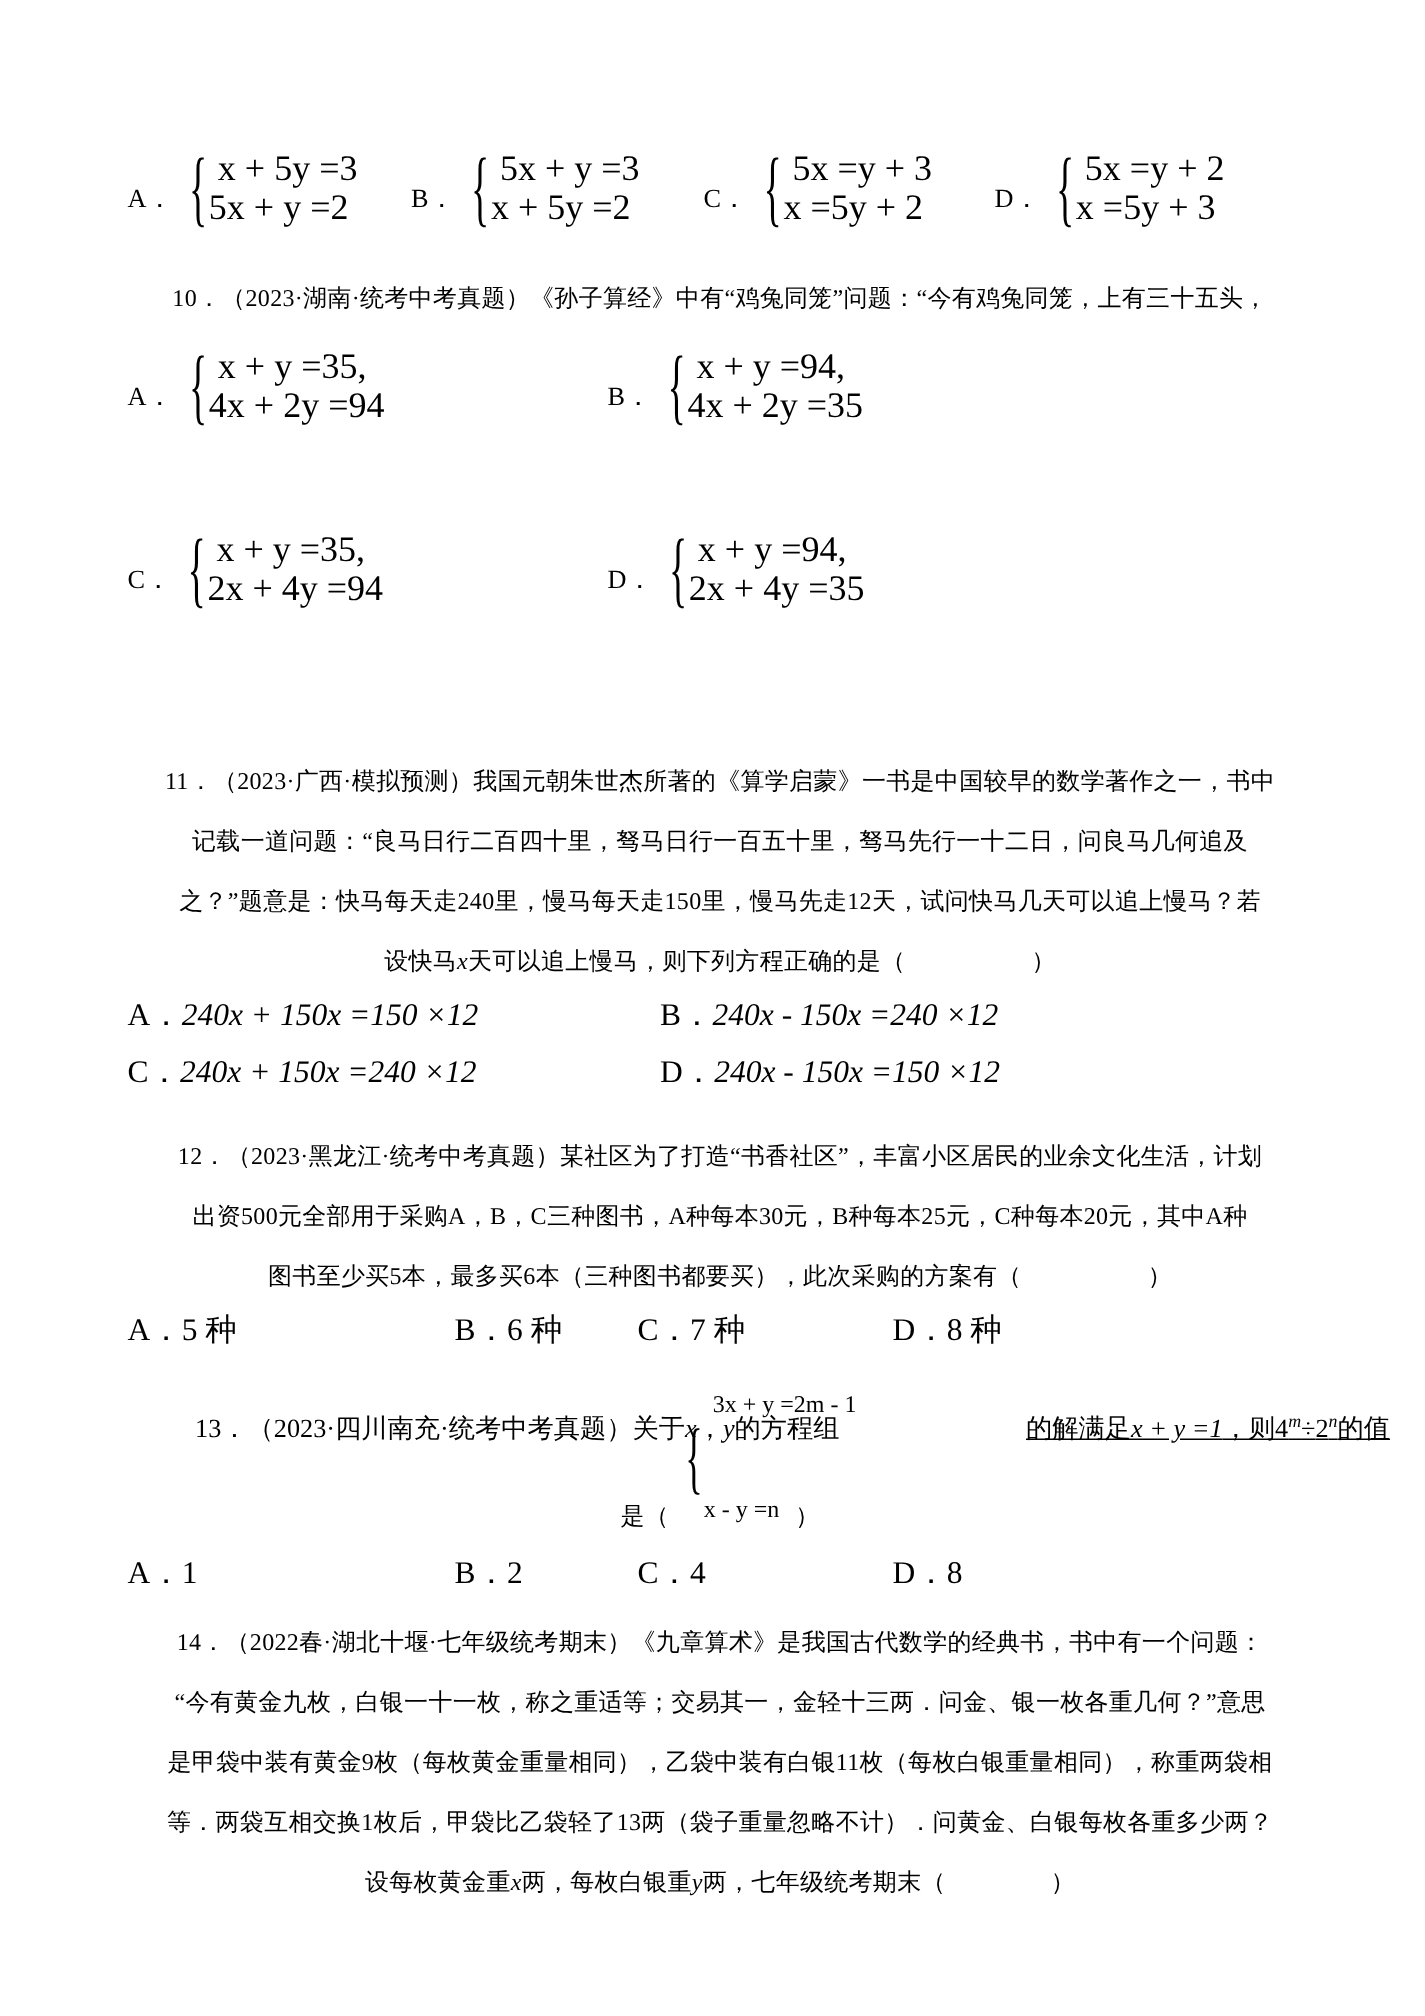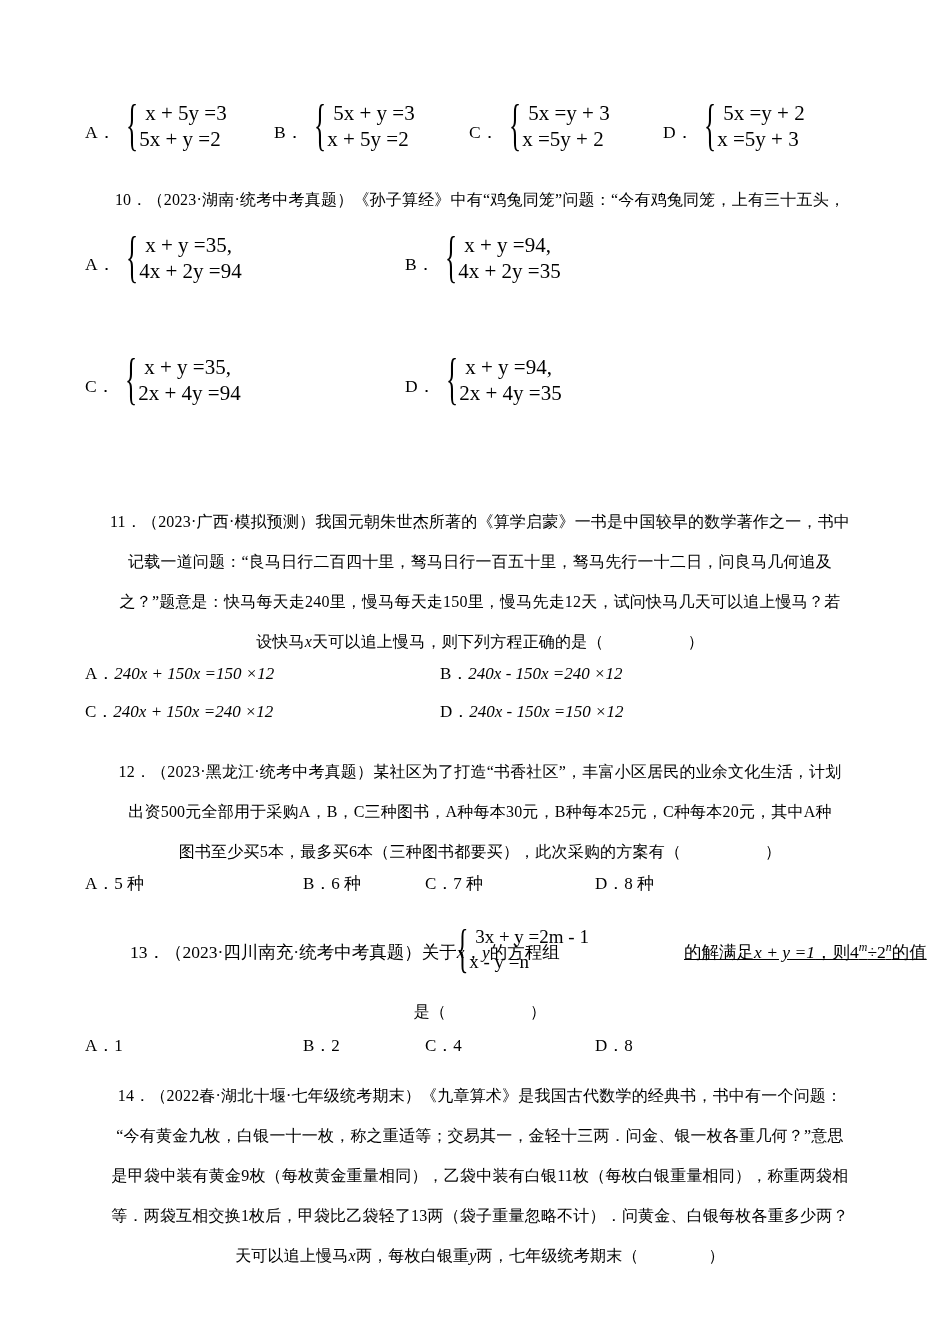--- a/index.html
+++ b/index.html
@@ -82,31 +82,31 @@
     line-height: 46px;
     font-weight: 300;
     transform: scaleX(0.55) scaleY(1.22);
     transform-origin: center;
     margin-right: -4px;
     font-family: "Liberation Serif", serif;
   }
   .sys {
     display: flex;
     flex-direction: column;
-    font-size: 21px;
+    font-size: 24px;
     line-height: 26px;
   }
   .sys > div { white-space: nowrap; }
   .sys .eq1 { padding-left: 6px; }
 
   
   .simpleopts {
     position: relative;
     height: 36px;
-    font-size: 17px;
+    font-size: 21px;
   }
   .simpleopts > span {
     position: absolute;
     white-space: nowrap;
   }
   .op-a { left: 0px; }
   .op-b { left: 170px; margin-left: 48px; }
   .op-c { left: 340px; }
   .op-d { left: 510px; }
 
@@ -123,21 +123,22 @@
     vertical-align: middle;
     position: relative;
     top: -1px;
   }
   .inline-sys .brace {
     font-size: 44px;
     line-height: 40px;
   }
   .inline-sys .sys {
     line-height: 25px;
-    font-size: 19px;
+    font-size: 16px;
+    gap: 45px;
   }
   .q13row {
     position: relative;
     height: 74px;
     font-size: 17.5px;
     margin-left: 45px;
   }
   .q13-lead {
     position: absolute;
     left: 0;
@@ -309,16 +310,16 @@
       <span class="op-c">C．4</span>
       <span class="op-d">D．8</span>
     </div>
 
     <div class="line"><span class="qnum">14．</span><span class="src">（2022春·湖北十堰·七年级统考期末）</span><span>《九章算术》是我国古代数学的经典书，书中有一个问题：</span></div>
 
     <div class="line">“今有黄金九枚，白银一十一枚，称之重适等；交易其一，金轻十三两．问金、银一枚各重几何？”意思</div>
     <div class="line">是甲袋中装有黄金9枚（每枚黄金重量相同），乙袋中装有白银11枚（每枚白银重量相同），称重两袋相</div>
     <div class="line">等．两袋互相交换1枚后，甲袋比乙袋轻了13两（袋子重量忽略不计）．问黄金、白银每枚各重多少两？</div>
 
-    <div class="line"><span>天可以追上慢马</span><i class="v">x</i><span>两，每枚白银重</span><i class="v">y</i><span>两，七年级统考期末（</span><span style="display:inline-block;width:70px"></span><span>）</span></div>
+    <div class="line"><span>设每枚黄金重</span><i class="v">x</i><span>两，每枚白银重</span><i class="v">y</i><span>两，七年级统考期末（</span><span style="display:inline-block;width:70px"></span><span>）</span></div>
 
   </div>
 </div>
 
 </body></html>

